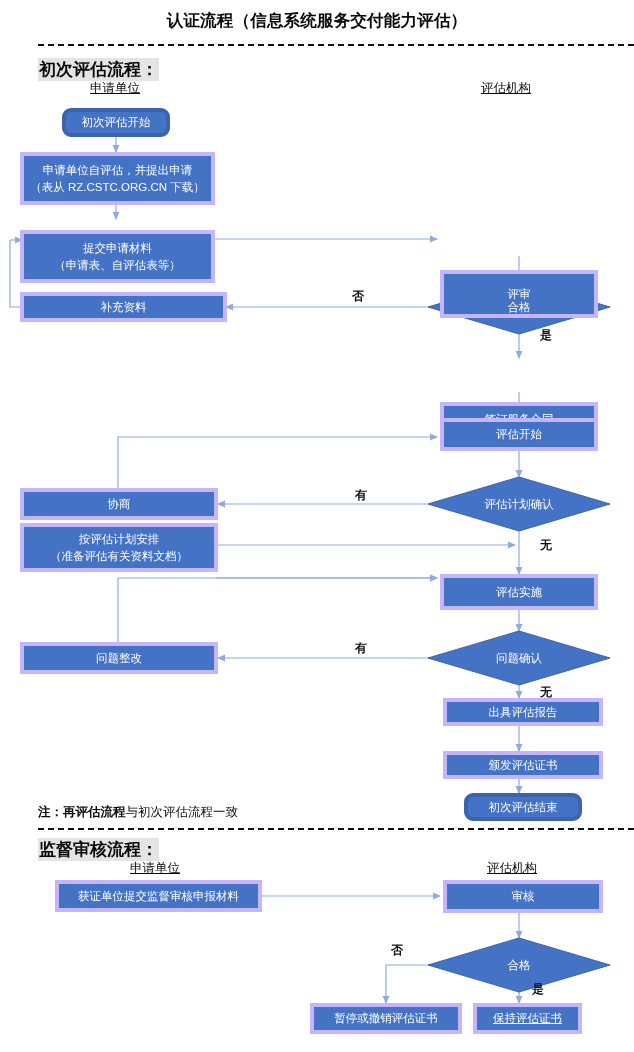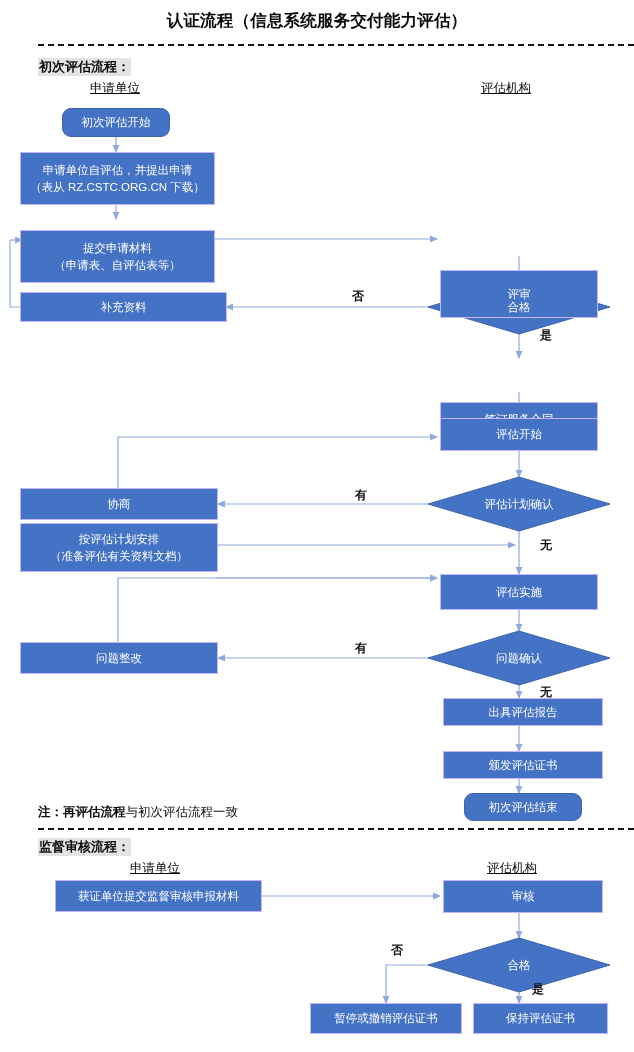--- a/index.html
+++ b/index.html
@@ -28,21 +28,21 @@
     left: 0; top: 10px;
     width: 634px;
     text-align: center;
     font-size: 16.5px;
     font-weight: bold;
     color: #0a0a0a;
     letter-spacing: 0.2px;
   }
   .section-label {
     position: absolute;
-    font-size: 13px;
+    font-size: 17px;
     font-weight: bold;
     color: #0a0a0a;
     background: #e4e4e4;
     padding: 0 1px;
     white-space: nowrap;
   }
   .col-head {
     position: absolute;
     font-size: 12.5px;
     font-weight: normal;
@@ -70,21 +70,21 @@
     position: absolute;
     display: flex;
     flex-direction: column;
     align-items: center;
     justify-content: center;
     color: #ffffff;
     font-size: 11.5px;
     line-height: 1.45;
     text-align: center;
     background: #4472c4;
-    border: 1px solid #c4b5fd;
+    border: 4px solid #c4b5fd;
   }
   .node.terminator {
     border-radius: 9px;
     background: #4472c4;
     border-color: #3c63ae;
   }
   .node .ln { display: block; white-space: nowrap; }
 
   
   .dia-label {
@@ -274,21 +274,21 @@
   </div>
 
   <div class="dia-label" style="left:469px; top:953px; width:100px; height:24px;">
     <span>合格</span>
   </div>
 
   <div class="node" style="left:310px; top:1003px; width:152px; height:31px;">
     <span class="ln">暂停或撤销评估证书</span>
   </div>
 
-  <div class="node" style="left:473px; top:1003px; width:135px; height:31px;">
+  <div class="node" style="left:473px; top:1003px; width:109px; height:31px;text-decoration:underline;">
     <span class="ln">保持评估证书</span>
   </div>
 
   <div class="edge-label" style="left:352px; top:288px;">否</div>
   <div class="edge-label" style="left:540px; top:327px;">是</div>
 
   <div class="edge-label" style="left:355px; top:487px;">有</div>
   <div class="edge-label" style="left:540px; top:537px;">无</div>
 
   <div class="edge-label" style="left:355px; top:640px;">有</div>

